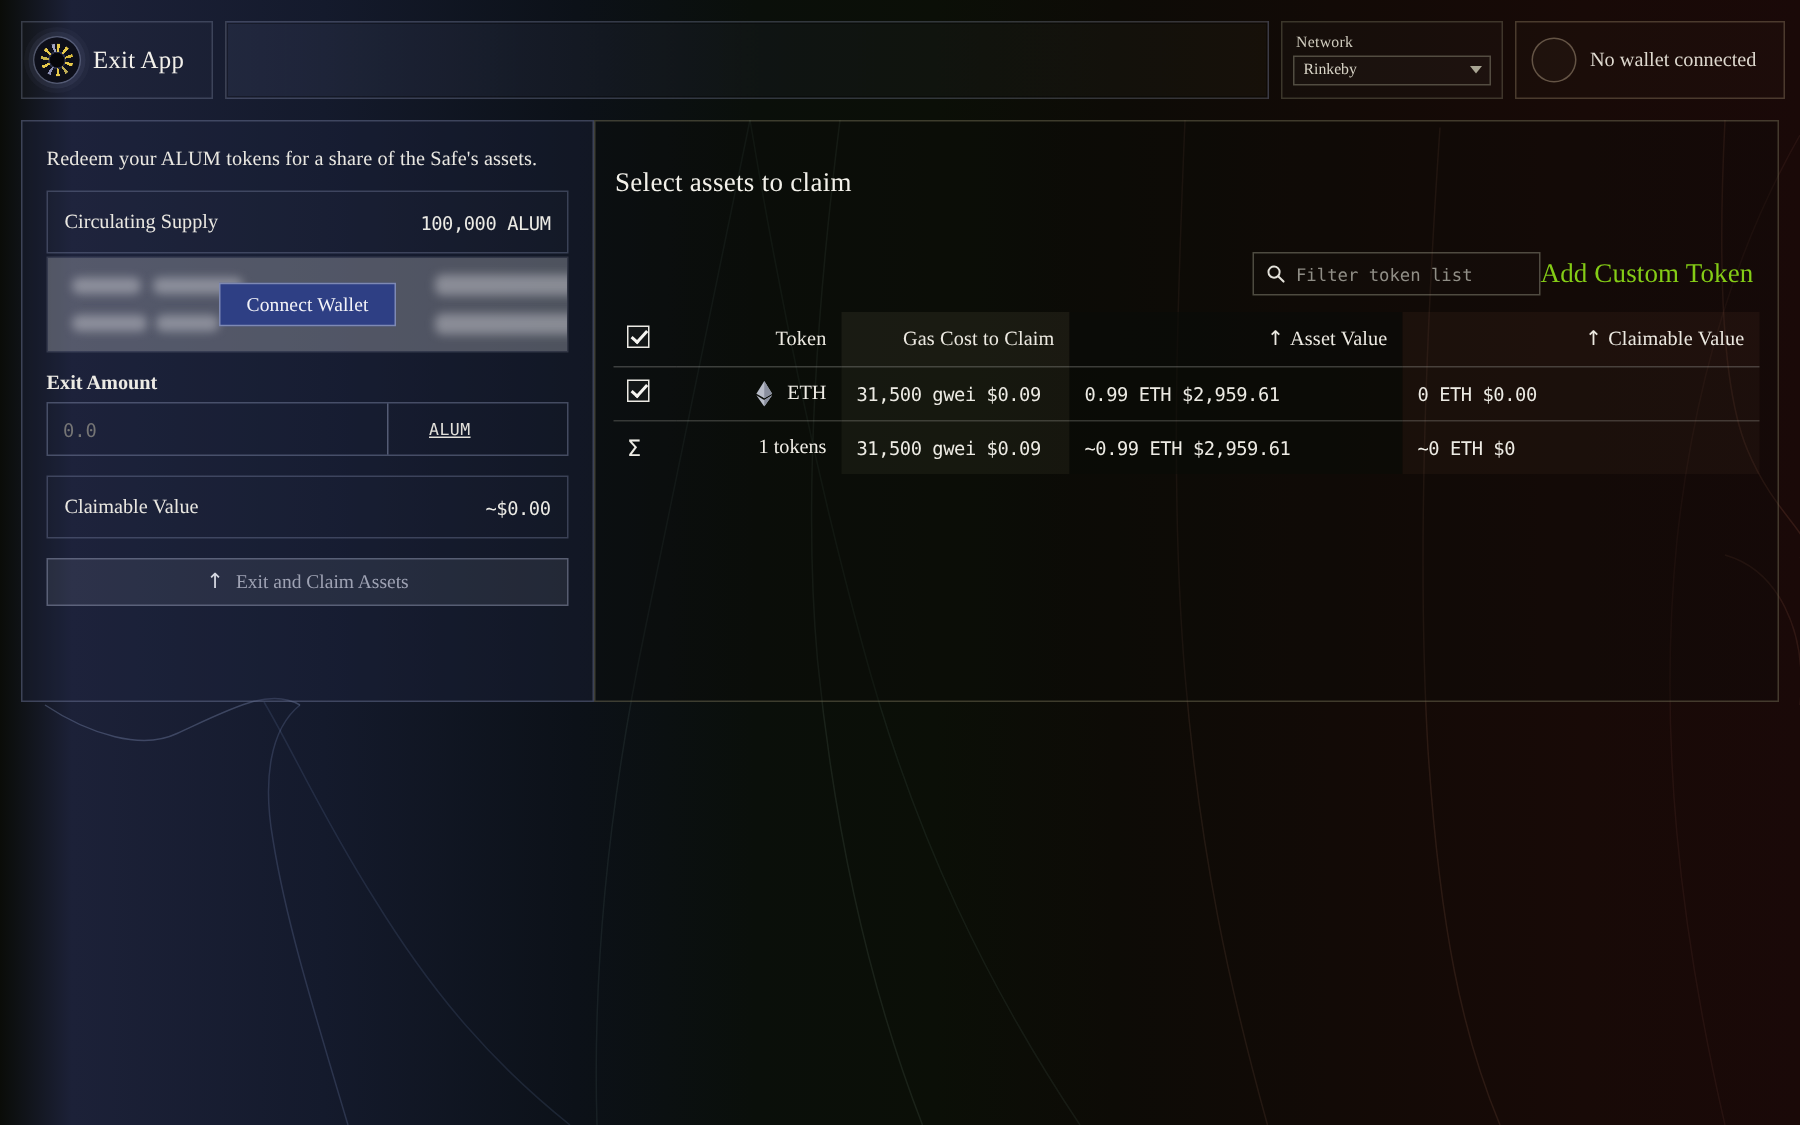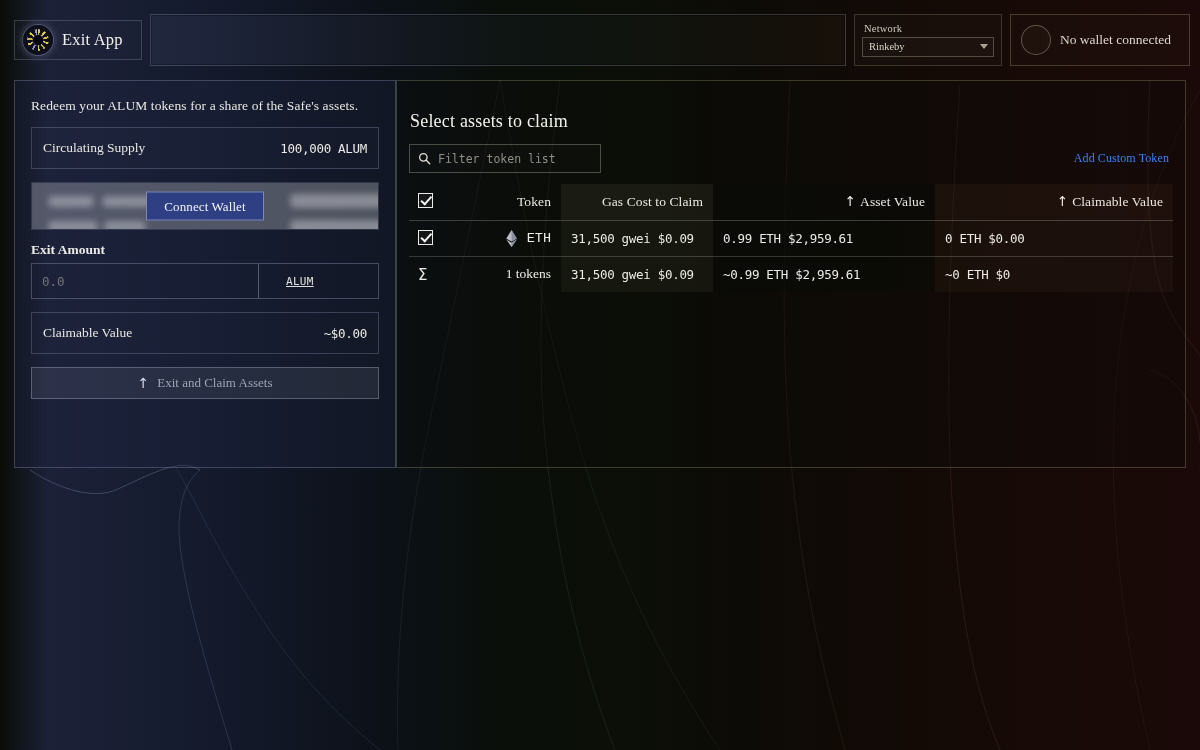--- a/index.html
+++ b/index.html
@@ -57,21 +57,21 @@
   }
 
   .panel-frame {
     border: 1px solid rgba(150,160,190,0.30);
     background: rgba(255,255,255,0.012);
     box-shadow: inset 0 0 0 1px rgba(0,0,0,0.25);
   }
 
   #brand-box {
     width: 128px;
-    height: 40px;
+    height: 52px;
     display: flex;
     align-items: center;
     gap: 9px;
     padding-left: 8px;
     flex: none;
     border: 1px solid rgba(150,160,190,0.28);
     background: rgba(255,255,255,0.014);
   }
   #brand-logo {
     width: 30px; height: 30px;
@@ -271,22 +271,22 @@
   .stat-label { font-size: 13.5px; color: #e9e7e1; }
   .stat-value {
     font-family: "DejaVu Sans Mono", monospace;
     font-size: 12.5px;
     color: #ecebe5;
     letter-spacing: -.3px;
   }
 
   
   #connect-wrap {
-    margin-top: 13px;
-    height: 48px;
+    margin-top: 2px;
+    height: 64px;
     position: relative;
     overflow: hidden;
     border: 1px solid rgba(160,165,185,0.22);
   }
   #connect-blur {
     position: absolute;
     inset: 0;
     background: rgba(170,172,180,0.40);
     filter: blur(0.4px);
   }
@@ -382,22 +382,23 @@
   }
   #right-title {
     font-size: 18px;
     color: #f3f1ea;
     margin: 2px 0 12px 1px;
     letter-spacing: .2px;
   }
   #toolbar {
     display: flex;
     align-items: center;
-    justify-content: space-between;
+    justify-content: flex-end;
     margin-bottom: 11px;
+    margin-top: 24px;
   }
   #search-wrap {
     width: 192px;
     height: 29px;
     border: 1px solid rgba(170,170,150,0.40);
     display: flex;
     align-items: center;
     gap: 7px;
     padding: 0 8px;
     background: rgba(255,255,255,0.010);
@@ -407,22 +408,22 @@
     flex: 1;
     background: transparent;
     border: none;
     outline: none;
     font-family: "DejaVu Sans Mono", monospace;
     font-size: 11.5px;
     color: #d6d4cc;
   }
   #search-input::placeholder { color: #908e86; }
   #add-token {
-    font-size: 12px;
-    color: #3b82f6;
+    font-size: 18px;
+    color: #84cc16;
     cursor: pointer;
     letter-spacing: .1px;
     padding-right: 4px;
   }
 
   
   #token-table { width: 100%; border-collapse: collapse; table-layout: fixed; }
   #token-table col.c-chk  { width: 42px; }
   #token-table col.c-tok  { width: 110px; }
   #token-table col.c-gas  { width: 152px; }
@@ -450,21 +451,21 @@
     font-family: "DejaVu Sans Mono", monospace;
     font-size: 12.5px;
     color: #edebe4;
     letter-spacing: -.3px;
   }
   td.tok-col {
     text-align: right;
     font-size: 13.5px;
     color: #f0ede6;
   }
-  .tok-inner { display: flex; align-items: center; justify-content: flex-end; gap: 10px; font-family: Liberation Mono, monospace; }
+  .tok-inner { display: flex; align-items: center; justify-content: flex-end; gap: 10px; }
 
   
   .col-gas { background: rgba(236,228,185,0.052); }
   .col-ast { background: rgba(10,12,8,0.55); }
   .col-clm { background: rgba(190,120,85,0.055); }
   thead .col-gas { background: rgba(236,228,185,0.065); }
   thead .col-ast { background: rgba(10,12,8,0.62); }
   thead .col-clm { background: rgba(190,120,85,0.065); }
 
   .sum-row td { font-family: "DejaVu Sans Mono", monospace; }

